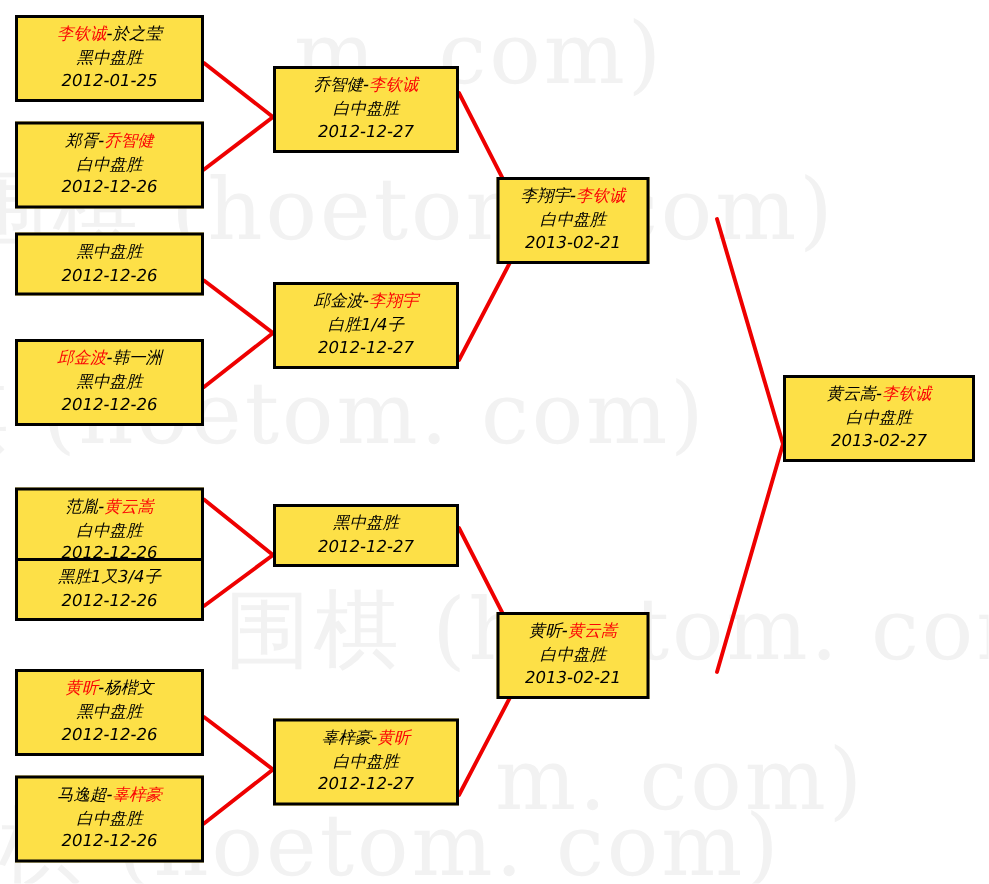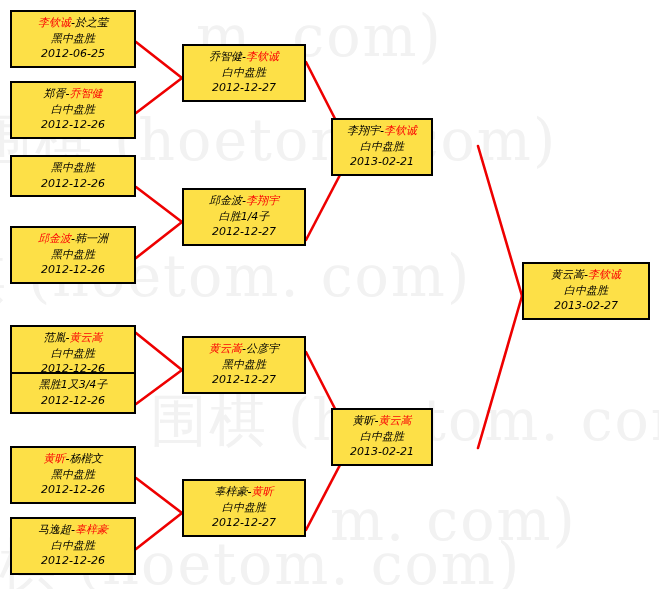--- a/index.html
+++ b/index.html
@@ -132,21 +132,21 @@
       <path d="M478,146 L522,296"></path>
       <path d="M478,448 L522,296"></path>
     </g>
   </svg>
 
   <div class="match c1" style="top:10px;">
     <div class="players">
       <span class="win">李钦诚</span><span class="dash">-</span><span class="lose">於之莹</span>
     </div>
     <div class="result">黑中盘胜</div>
-    <div class="date">2012-06-25</div>
+    <div class="date">2012-01-25</div>
   </div>
 
   <div class="match c1" style="top:81px;">
     <div class="players">
       <span class="lose">郑胥</span><span class="dash">-</span><span class="win">乔智健</span>
     </div>
     <div class="result">白中盘胜</div>
     <div class="date">2012-12-26</div>
   </div>
 
@@ -202,23 +202,20 @@
 
   <div class="match c2" style="top:188px;">
     <div class="players">
       <span class="lose">邱金波</span><span class="dash">-</span><span class="win">李翔宇</span>
     </div>
     <div class="result">白胜1/4子</div>
     <div class="date">2012-12-27</div>
   </div>
 
   <div class="match c2" style="top:336px;">
-    <div class="players">
-      <span class="win">黄云嵩</span><span class="dash">-</span><span class="lose">公彦宇</span>
-    </div>
     <div class="result">黑中盘胜</div>
     <div class="date">2012-12-27</div>
   </div>
 
   <div class="match c2" style="top:479px;">
     <div class="players">
       <span class="lose">辜梓豪</span><span class="dash">-</span><span class="win">黄昕</span>
     </div>
     <div class="result">白中盘胜</div>
     <div class="date">2012-12-27</div>
@@ -233,21 +230,21 @@
   </div>
 
   <div class="match c3" style="top:408px;">
     <div class="players">
       <span class="lose">黄昕</span><span class="dash">-</span><span class="win">黄云嵩</span>
     </div>
     <div class="result">白中盘胜</div>
     <div class="date">2013-02-21</div>
   </div>
 
-  <div class="match c4" style="top:262px;">
+  <div class="match c4" style="top:250px;">
     <div class="players">
       <span class="lose">黄云嵩</span><span class="dash">-</span><span class="win">李钦诚</span>
     </div>
     <div class="result">白中盘胜</div>
     <div class="date">2013-02-27</div>
   </div>
 
 </div>
 
 </body></html>

